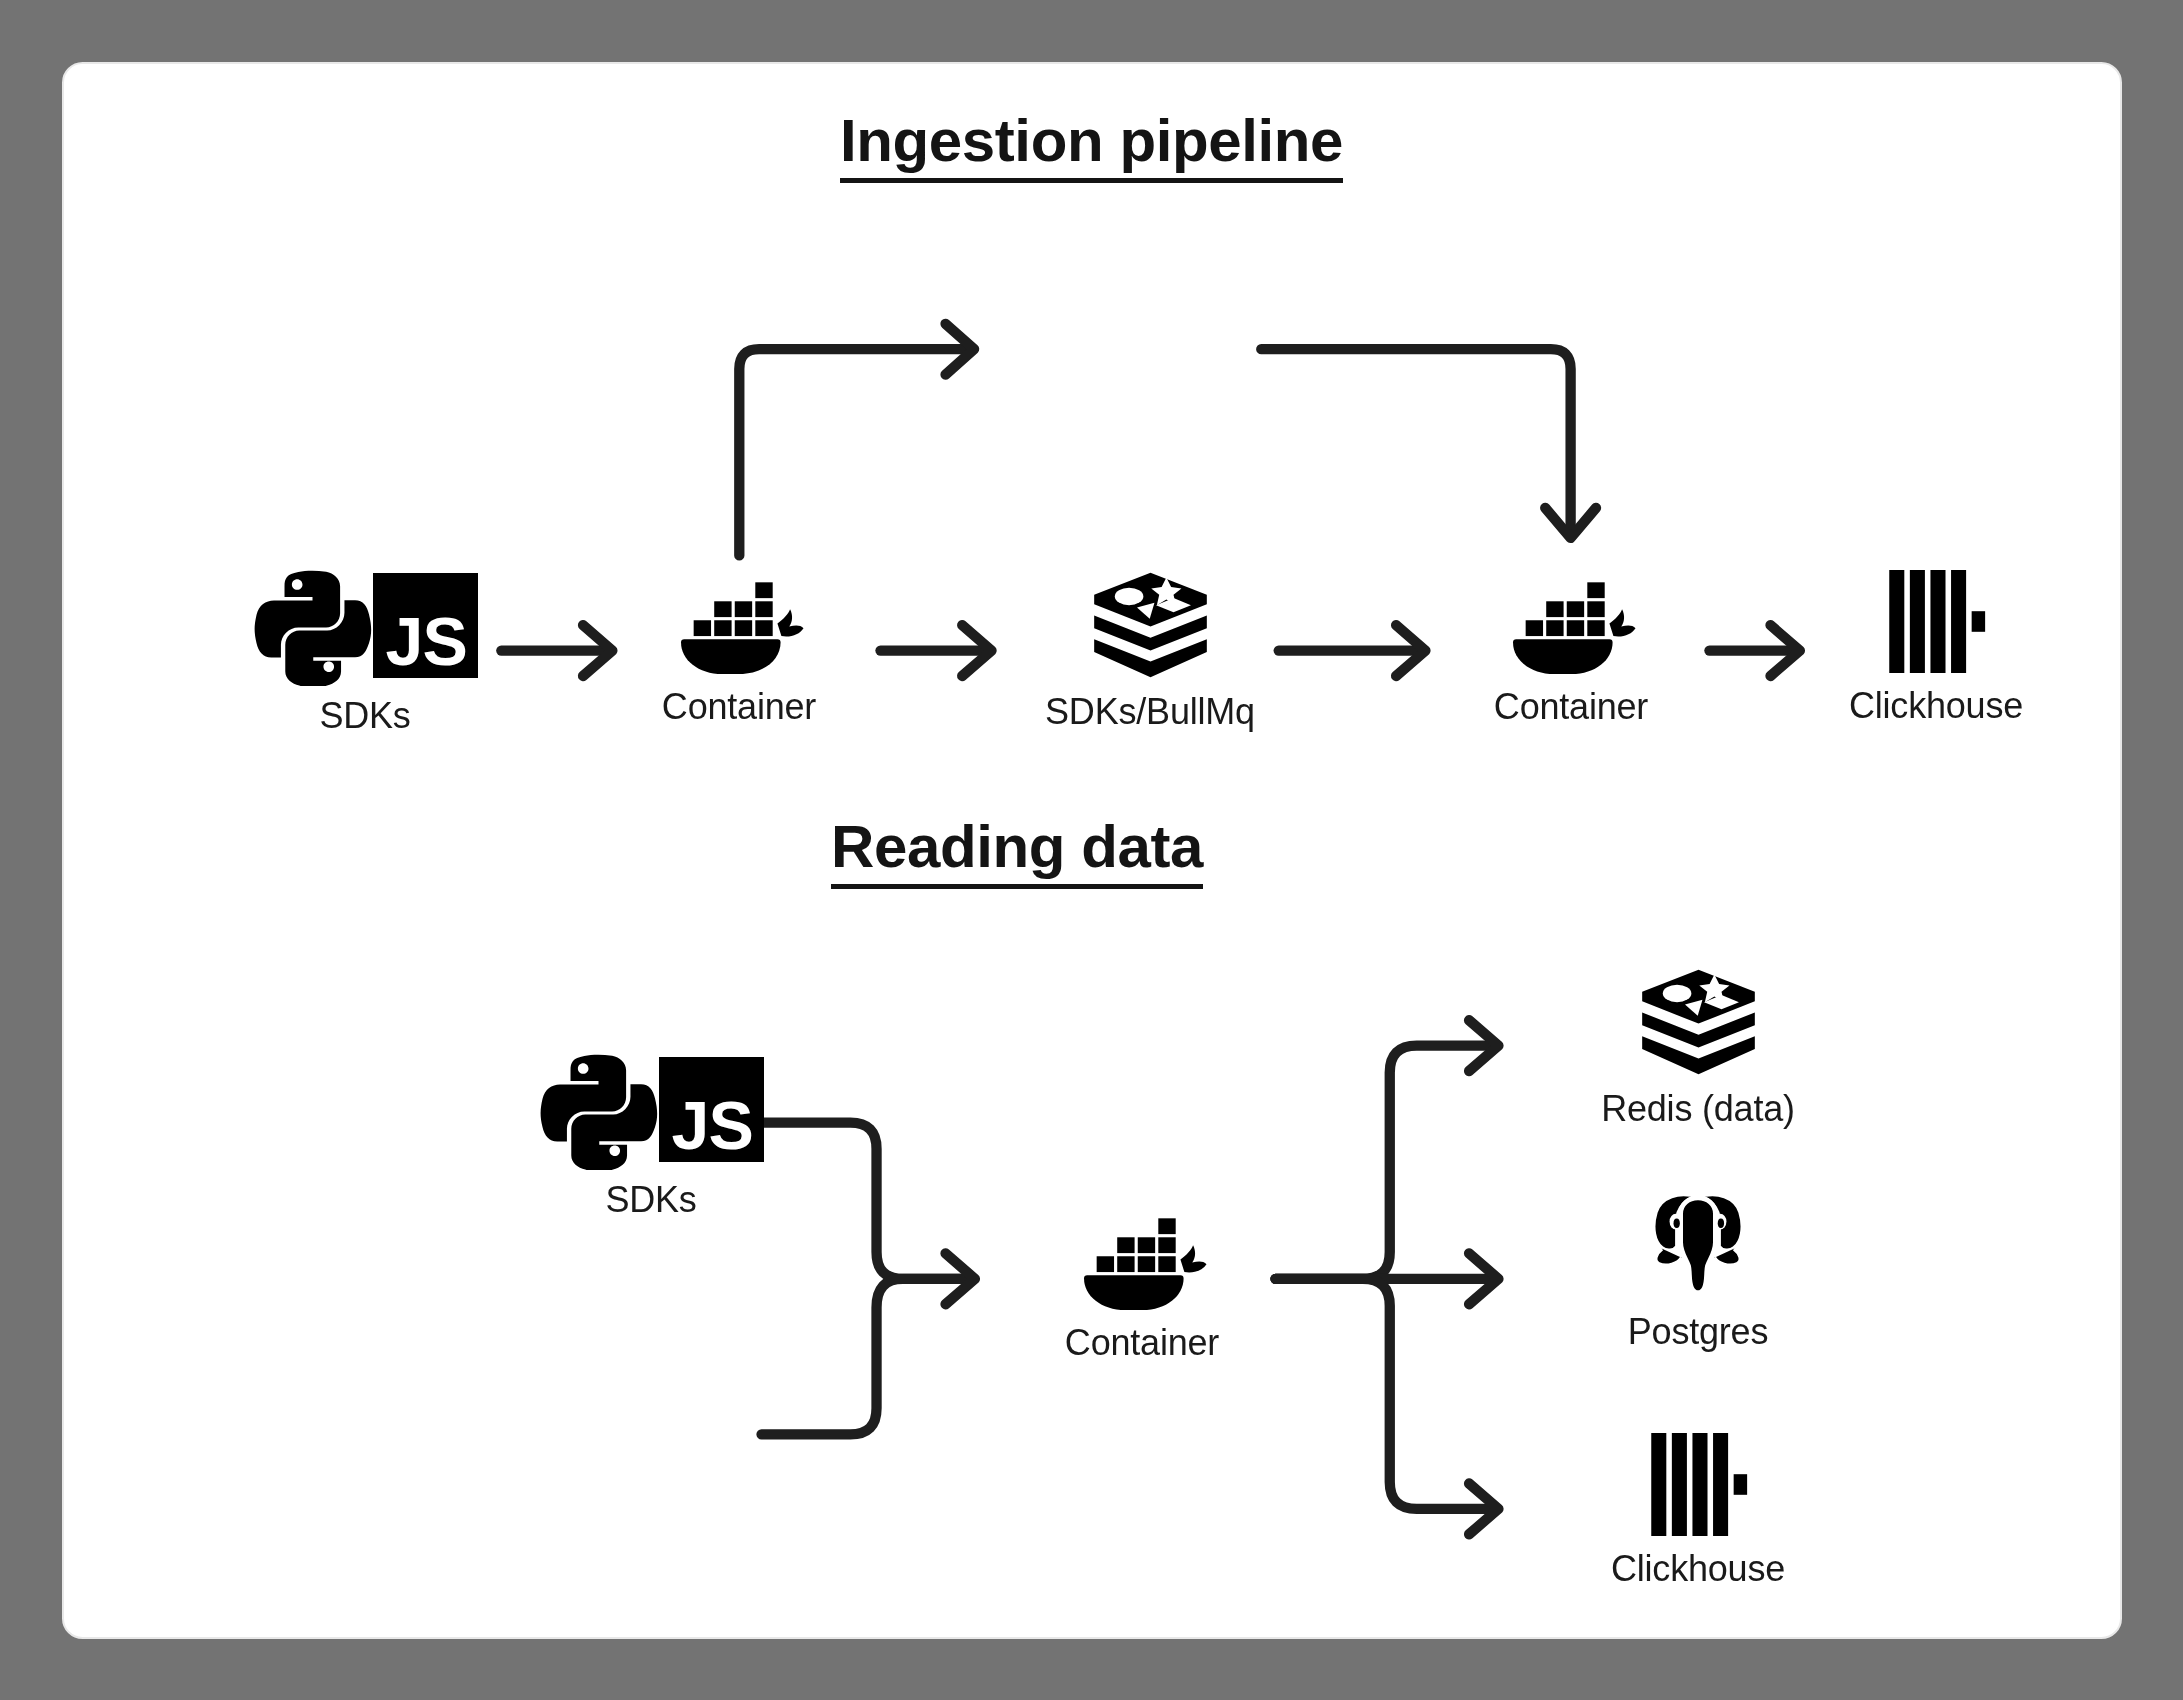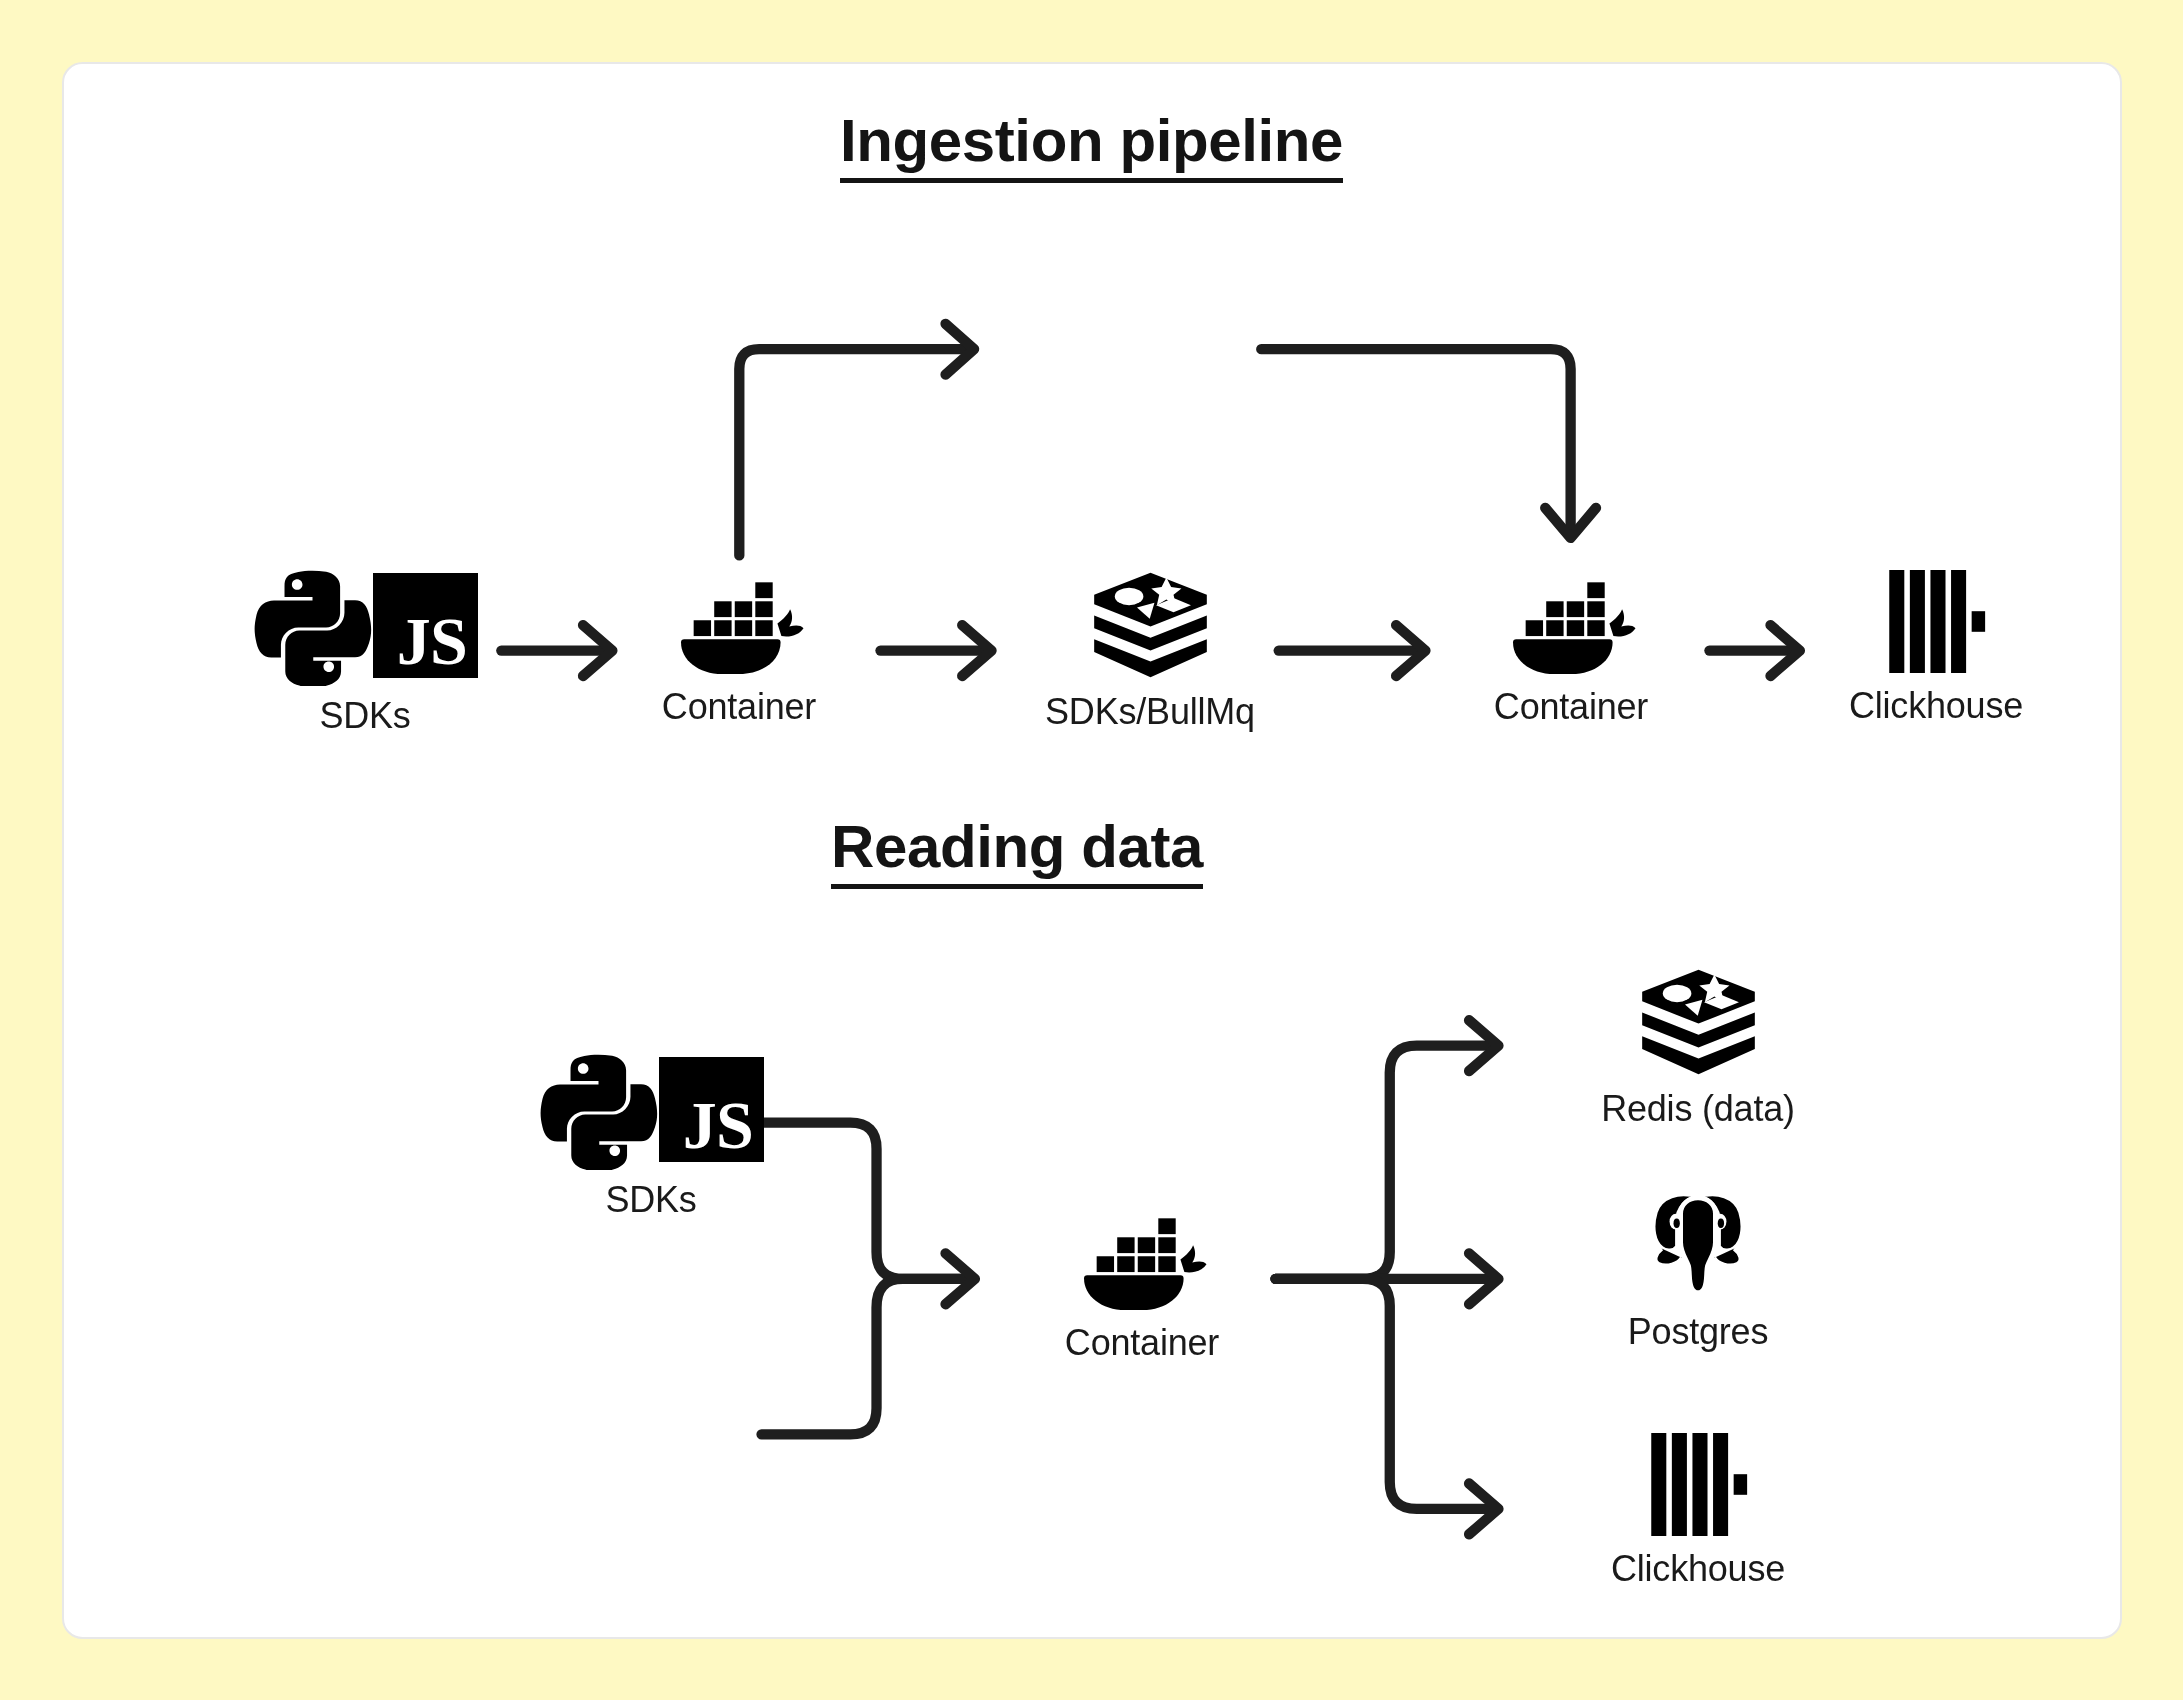--- a/index.html
+++ b/index.html
@@ -11,21 +11,21 @@
     width: 2183px;
     height: 1701px;
     font-family: "Liberation Sans", sans-serif;
     -webkit-font-smoothing: antialiased;
   }
   #root {
     position: relative;
     width: 2183px;
     height: 1701px;
     overflow: hidden;
-    background: #fef9c3;
+    background: #737373;
   }
   .card {
     position: absolute;
     left: 62px;
     top: 62px;
     width: 2060px;
     height: 1577px;
     box-sizing: border-box;
     border: 2.4px solid #e8e8e8;
     border-radius: 20.6px;
@@ -93,21 +93,21 @@
     background: #000000;
     display: flex;
     align-items: flex-end;
     justify-content: flex-end;
     box-sizing: border-box;
   }
   .js-text {
     color: #ffffff;
     font-weight: bold;
     line-height: 0.84;
-    font-family: Liberation Serif, serif;
+    font-family: Liberation Sans, sans-serif;
     letter-spacing: -0.8px;
   }
 </style>
 </head>
 <body>
 
 <div id="root">
 
   <div class="card"></div>
 

